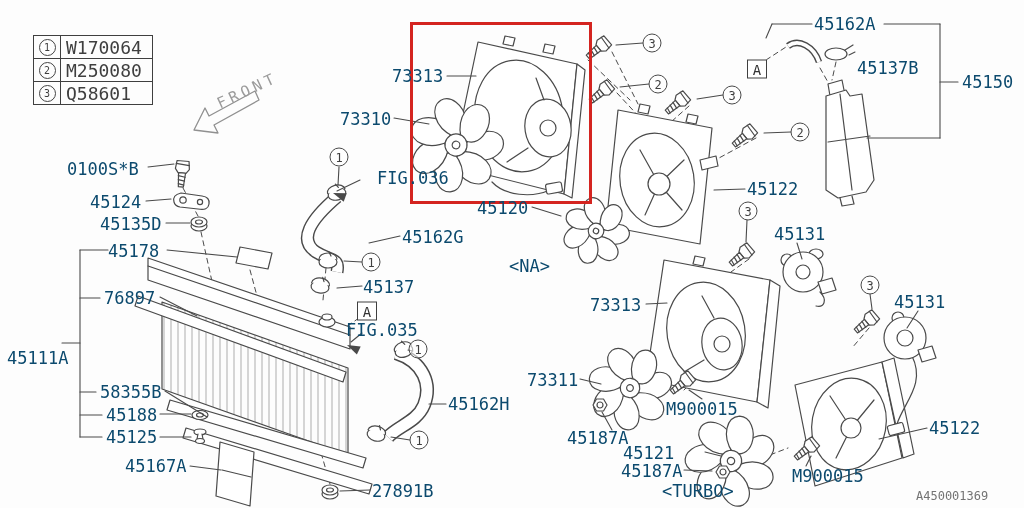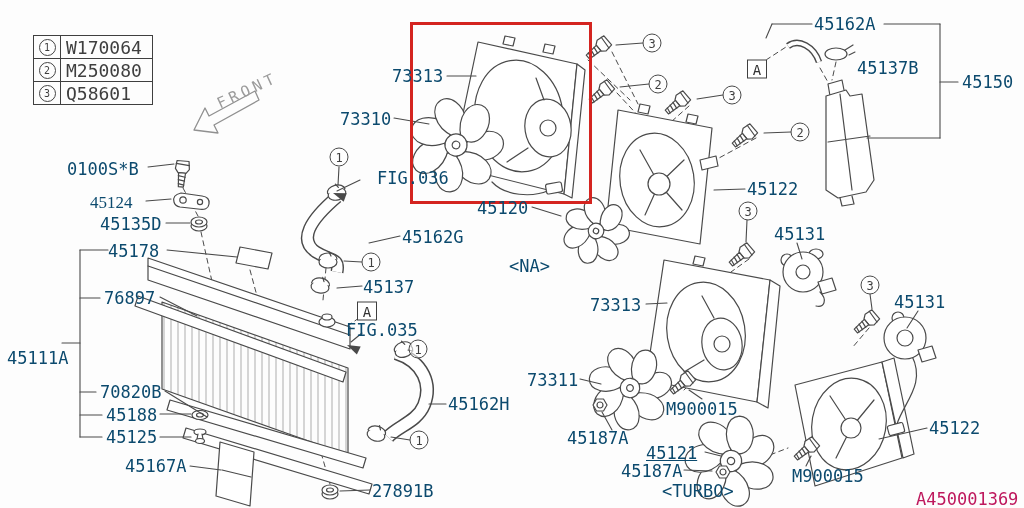--- a/index.html
+++ b/index.html
@@ -18,21 +18,21 @@
   .legend-row{display:flex;height:22px;align-items:center;border-top:1.2px solid #3f3f3f;}
   .legend-row:first-child{border-top:none;}
   .legend-num-cell{width:26px;display:flex;align-items:center;justify-content:center;
                    border-right:1.2px solid #3f3f3f;height:100%;}
   .legend-num{width:15px;height:15px;border:1.2px solid #444;border-radius:50%;font-size:10px;
               display:flex;align-items:center;justify-content:center;color:#3f3f3f;}
   .legend-code{width:86px;padding-left:5px;font-size:18px;color:#3f3f3f;}
   #hbox{position:absolute;border:3px solid #d42420;pointer-events:none;}
   #front-label{position:absolute;left:214px;top:96px;transform:rotate(-25deg);transform-origin:left top;
                font-size:15px;letter-spacing:4px;color:#9b9b9b;}
-  #diagram-code{position:absolute;left:916px;top:489px;font-size:17px;color:#be185d;}
+  #diagram-code{position:absolute;left:916px;top:489px;font-size:12px;color:#737373;}
 </style>
 </head>
 <body>
 
 <div id="stage">
 
 <svg width="1024" height="508" viewBox="0 0 1024 508">
   <defs>
     <pattern id="hatch" width="7" height="7" patternUnits="userSpaceOnUse">
       <line x1="3" y1="0" x2="3" y2="7" stroke="#8a8a8a" stroke-width="0.7"></line>
@@ -330,44 +330,44 @@
           </div>
           <span class="legend-code">Q58601</span>
         </div>
       </div>
 </div>
 
 <div id="front-label">FRONT</div>
 <div id="diagram-code">A450001369</div>
 
 <div class="lbl" style="left: 67px; top: 161px;">0100S*B</div>
-    <div class="lbl" style="left: 90px; top: 194px; font-family: Liberation Serif, serif;">45124</div>
+    <div class="lbl" style="left: 90px; top: 194px;">45124</div>
     <div class="lbl" style="left: 100px; top: 216px;">45135D</div>
     <div class="lbl" style="left: 108px; top: 243px;">45178</div>
     <div class="lbl" style="left: 104px; top: 290px;">76897</div>
     <div class="lbl" style="left: 7px; top: 334px; margin-top: 16px;">45111A</div>
-    <div class="lbl" style="left: 100px; top: 384px;">70820B</div>
+    <div class="lbl" style="left: 100px; top: 384px;">58355B</div>
     <div class="lbl" style="left: 106px; top: 407px;">45188</div>
     <div class="lbl" style="left: 106px; top: 429px;">45125</div>
     <div class="lbl" style="left: 125px; top: 458px;">45167A</div>
     <div class="lbl" style="left: 372px; top: 483px;">27891B</div>
     <div class="lbl" style="left: 356px; top: 170px; margin-left: 21px;">FIG.036</div>
     <div class="lbl" style="left: 402px; top: 229px;">45162G</div>
     <div class="lbl" style="left: 363px; top: 279px;">45137</div>
     <div class="lbl" style="left: 346px; top: 322px;">FIG.035</div>
     <div class="lbl" style="left: 448px; top: 396px;">45162H</div>
     <div class="lbl" style="left: 392px; top: 68px;">73313</div>
     <div class="lbl" style="left: 340px; top: 111px;">73310</div>
     <div class="lbl" style="left: 477px; top: 200px;">45120</div>
     <div class="lbl" style="left: 509px; top: 258px;">&lt;NA&gt;</div>
     <div class="lbl" style="left: 590px; top: 297px;">73313</div>
     <div class="lbl" style="left: 527px; top: 372px;">73311</div>
     <div class="lbl" style="left: 666px; top: 401px;">M900015</div>
     <div class="lbl" style="left: 567px; top: 430px;">45187A</div>
-    <div class="lbl" style="left: 646px; top: 445px; text-decoration: underline;">45121</div>
+    <div class="lbl" style="left: 623px; top: 445px;">45121</div>
     <div class="lbl" style="left: 621px; top: 463px;">45187A</div>
     <div class="lbl" style="left: 662px; top: 483px;">&lt;TURBO&gt;</div>
     <div class="lbl" style="left: 814px; top: 16px;">45162A</div>
     <div class="lbl" style="left: 857px; top: 60px;">45137B</div>
     <div class="lbl" style="left: 962px; top: 74px;">45150</div>
     <div class="lbl" style="left: 747px; top: 181px;">45122</div>
     <div class="lbl" style="left: 774px; top: 226px;">45131</div>
     <div class="lbl" style="left: 894px; top: 294px;">45131</div>
     <div class="lbl" style="left: 929px; top: 420px;">45122</div>
     <div class="lbl" style="left: 792px; top: 468px;">M900015</div>

